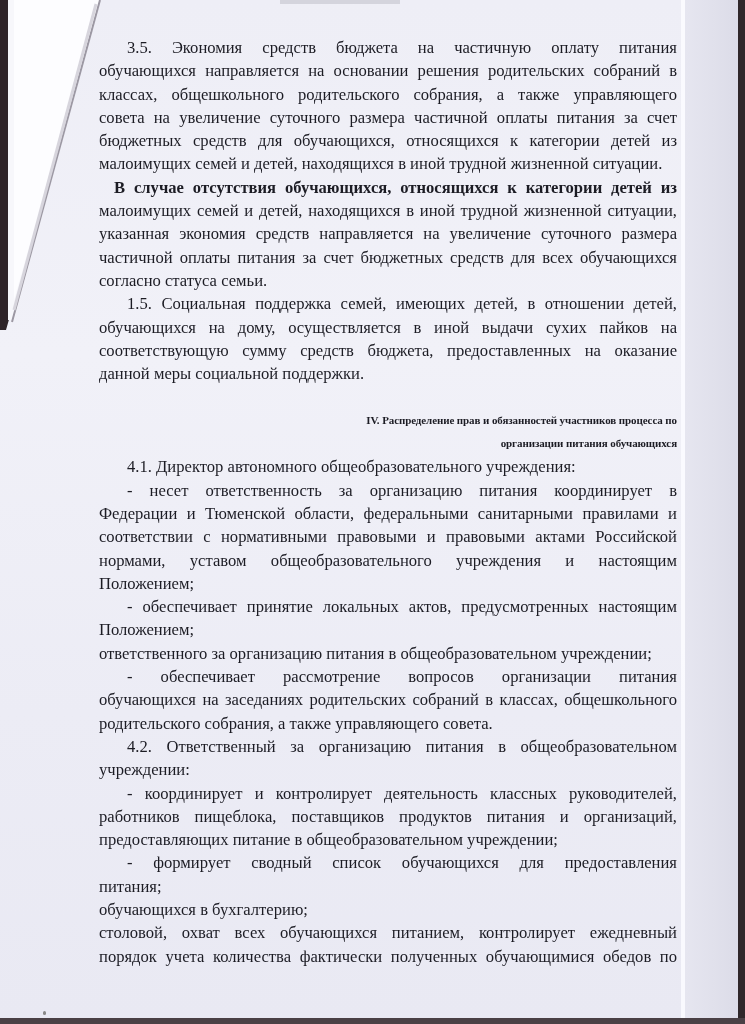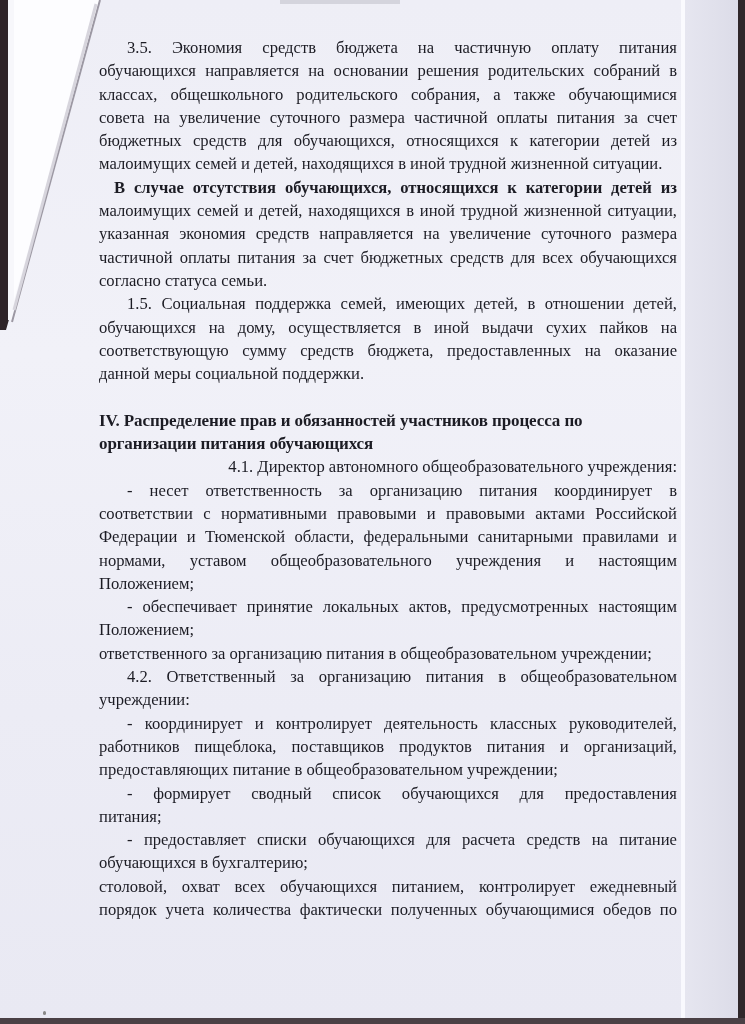--- a/index.html
+++ b/index.html
@@ -88,28 +88,28 @@
   }
   .line {
     display: block;
     white-space: nowrap;
     height: 23.3px;
   }
   .line.j {
     text-align: justify;
     text-align-last: justify;
   }
-  .indent1 { padding-left: 28px; text-align: right; }
+  .indent1 { padding-left: 28px; }
   .indent2 { padding-left: 15px; font-weight: bold; }
   .gap { height: 23.3px; display: block; }
   .heading {
     display: block;
-    text-align: left;
+    text-align: right;
     font-weight: bold;
-    font-size: 17px;
+    font-size: 11px;
     height: 23.3px;
     white-space: nowrap;
     letter-spacing: -0.1px;
   }
   .stray-dot {
     position: absolute;
     width: 3px;
     height: 4px;
     background: #888;
     border-radius: 2px;
@@ -133,21 +133,21 @@
       <line x1="100" y1="0" x2="12" y2="322" stroke="#9c98a3" stroke-width="2"></line>
       <line x1="96" y1="4" x2="14" y2="310" stroke="#d7d5dd" stroke-width="3"></line>
     </svg>
   </div>
 
   <div class="text">
 
     <div>
       <span class="line j indent1">3.5. Экономия средств бюджета на частичную оплату питания</span>
       <span class="line j">обучающихся направляется на основании решения родительских собраний в</span>
-      <span class="line j">классах, общешкольного родительского собрания, а также обучающимися</span>
+      <span class="line j">классах, общешкольного родительского собрания, а также управляющего</span>
       <span class="line j">совета на  увеличение суточного размера частичной оплаты питания за счет</span>
       <span class="line j">бюджетных средств для обучающихся, относящихся к категории детей из</span>
       <span class="line">малоимущих семей и детей, находящихся в иной трудной жизненной ситуации.</span>
     </div>
     <div>
       <span class="line j indent2">В случае отсутствия обучающихся, относящихся к категории детей из</span>
       <span class="line j">малоимущих семей и детей, находящихся в иной трудной жизненной ситуации,</span>
       <span class="line j">указанная экономия средств направляется на  увеличение суточного размера</span>
       <span class="line j">частичной оплаты питания за счет бюджетных средств для всех обучающихся</span>
       <span class="line">согласно статуса семьи.</span>
@@ -165,49 +165,53 @@
     <div>
       <span class="heading">IV. Распределение прав и обязанностей участников процесса по</span>
       <span class="heading">организации питания обучающихся</span>
     </div>
 
     <div>
       <span class="line indent1">4.1. Директор  автономного общеобразовательного учреждения:</span>
 
       <div>
         <span class="line j indent1">- несет ответственность за организацию питания координирует в</span>
+        <span class="line j">Федерации и Тюменской области, федеральными санитарными правилами и</span>
         <span class="line j">соответствии с нормативными правовыми и правовыми актами Российской</span>
-        <span class="line j">Федерации и Тюменской области, федеральными санитарными правилами и</span>
         <span class="line j">нормами, уставом общеобразовательного учреждения и настоящим</span>
         <span class="line">Положением;</span>
       </div>
       <div>
         <span class="line j indent1">- обеспечивает принятие локальных актов, предусмотренных настоящим</span>
         <span class="line">Положением;</span>
       </div>
       <div>
         <span class="line">ответственного за организацию питания в общеобразовательном учреждении;</span>
+      </div>
+      <div>
+        <span class="line j indent1">-   обеспечивает   рассмотрение   вопросов   организации   питания</span>
+        <span class="line j">обучающихся на заседаниях родительских собраний в классах, общешкольного</span>
+        <span class="line">родительского собрания, а также управляющего совета.</span>
       </div>
     </div>
 
     <div>
       <span class="line j indent1">4.2. Ответственный за организацию питания в общеобразовательном</span>
       <span class="line">учреждении:</span>
 
       <div>
         <span class="line j indent1">-  координирует и контролирует деятельность классных руководителей,</span>
         <span class="line j">работников пищеблока, поставщиков продуктов питания и организаций,</span>
         <span class="line">предоставляющих питание в общеобразовательном учреждении;</span>
       </div>
       <div>
         <span class="line j indent1">- формирует сводный список обучающихся для предоставления</span>
         <span class="line">питания;</span>
       </div>
       <div>
-        <span class="line j indent1">-  предоставляет списки обучающихся для расчета средств на питание</span>
         <span class="line">обучающихся в бухгалтерию;</span>
       </div>
       <div>
         <span class="line j">столовой, охват всех обучающихся питанием, контролирует ежедневный</span>
         <span class="line j">порядок учета количества фактически полученных обучающимися обедов по</span>
 
       </div>
 
     </div>
   </div>

